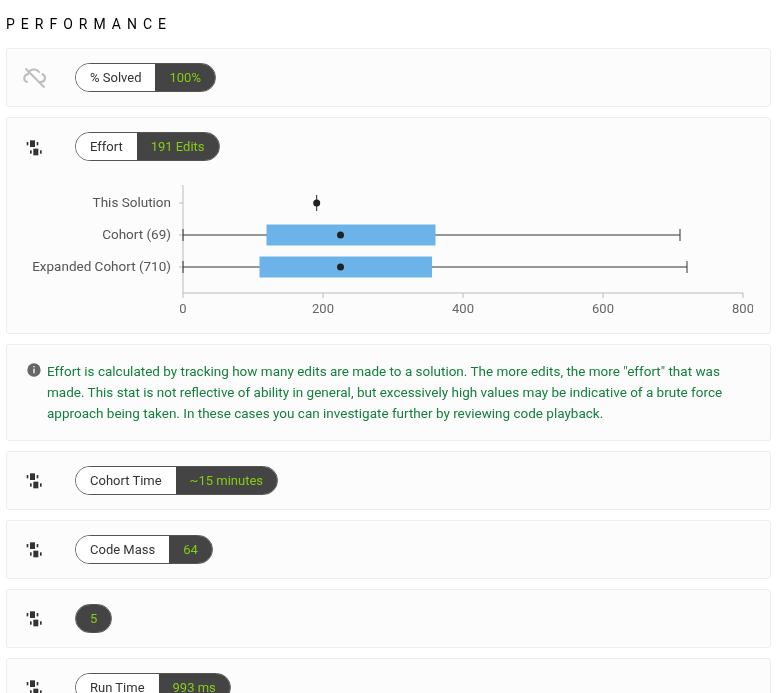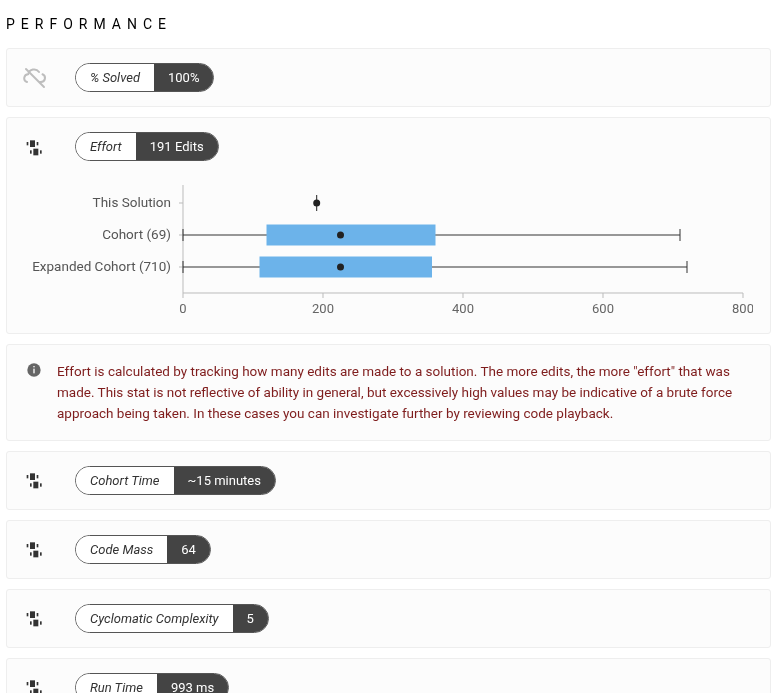--- a/index.html
+++ b/index.html
@@ -44,36 +44,35 @@
     border: 1px solid #555;
     border-radius: 999px;
     overflow: hidden;
     font-size: 13px;
     line-height: 1;
   }
   .pill-label {
     padding: 7px 14px;
     background: #fff;
     color: #333;
-    font-style: italic;
   }
   .pill-value {
     padding: 7px 14px;
     background: #444;
-    color: #ffffff;
+    color: #84cc16;
   }
   .chart-area {
     margin-top: 20px;
   }
   svg { display:block; }
   .note {
     display:flex;
-    gap:14px;
+    gap:4px;
     align-items:flex-start;
-    color:#7f1d1d;
+    color:#15803d;
     font-size:13.5px;
     line-height:1.55;
     padding: 2px 2px;
   }
   .note-text { flex:1; }
 </style>
 </head>
 <body>
 
 <div class="section-title">PERFORMANCE</div>
@@ -204,21 +203,20 @@
       <svg width="20" height="20" viewBox="0 0 24 24" fill="#333">
         <rect x="2" y="6" width="2" height="4"></rect>
           <rect x="6" y="4" width="6" height="8"></rect>
           <rect x="14" y="6" width="2" height="4"></rect>
         <rect x="6" y="16" width="2" height="4"></rect>
           <rect x="10" y="14" width="6" height="8"></rect>
           <rect x="18" y="16" width="2" height="4"></rect>
       </svg>
     </span>
     <span class="pill">
-      <span class="pill-label">Cyclomatic Complexity</span>
       <span class="pill-value">5</span>
     </span>
   </div>
 </div>
 
 <div class="card">
   <div class="card-head">
     <span class="icon-slot">
       <svg width="20" height="20" viewBox="0 0 24 24" fill="#333">
         <rect x="2" y="6" width="2" height="4"></rect>

